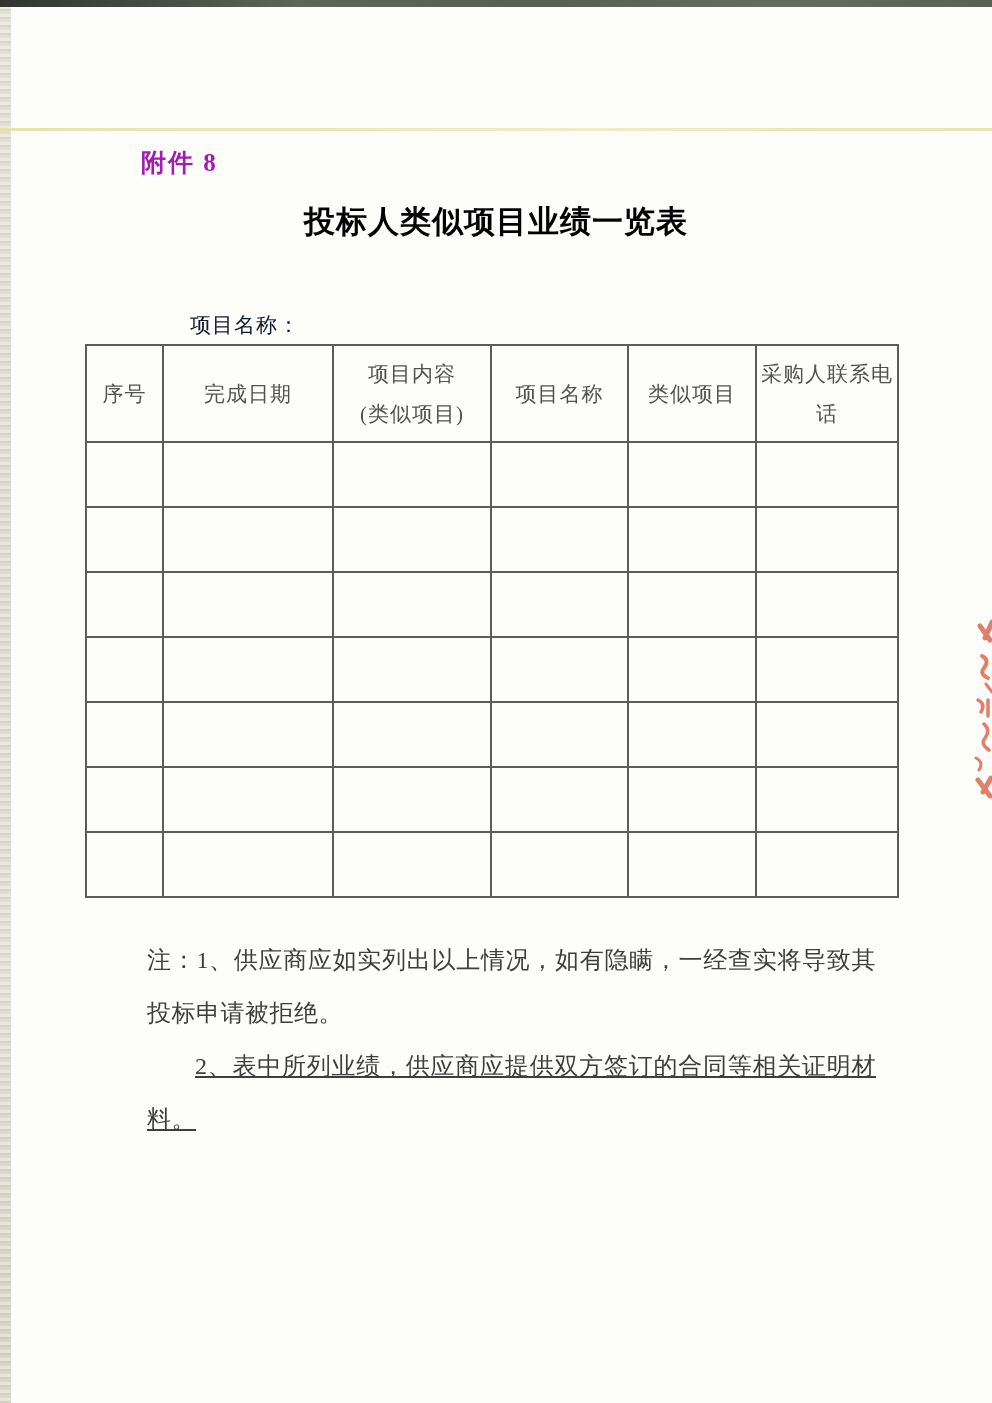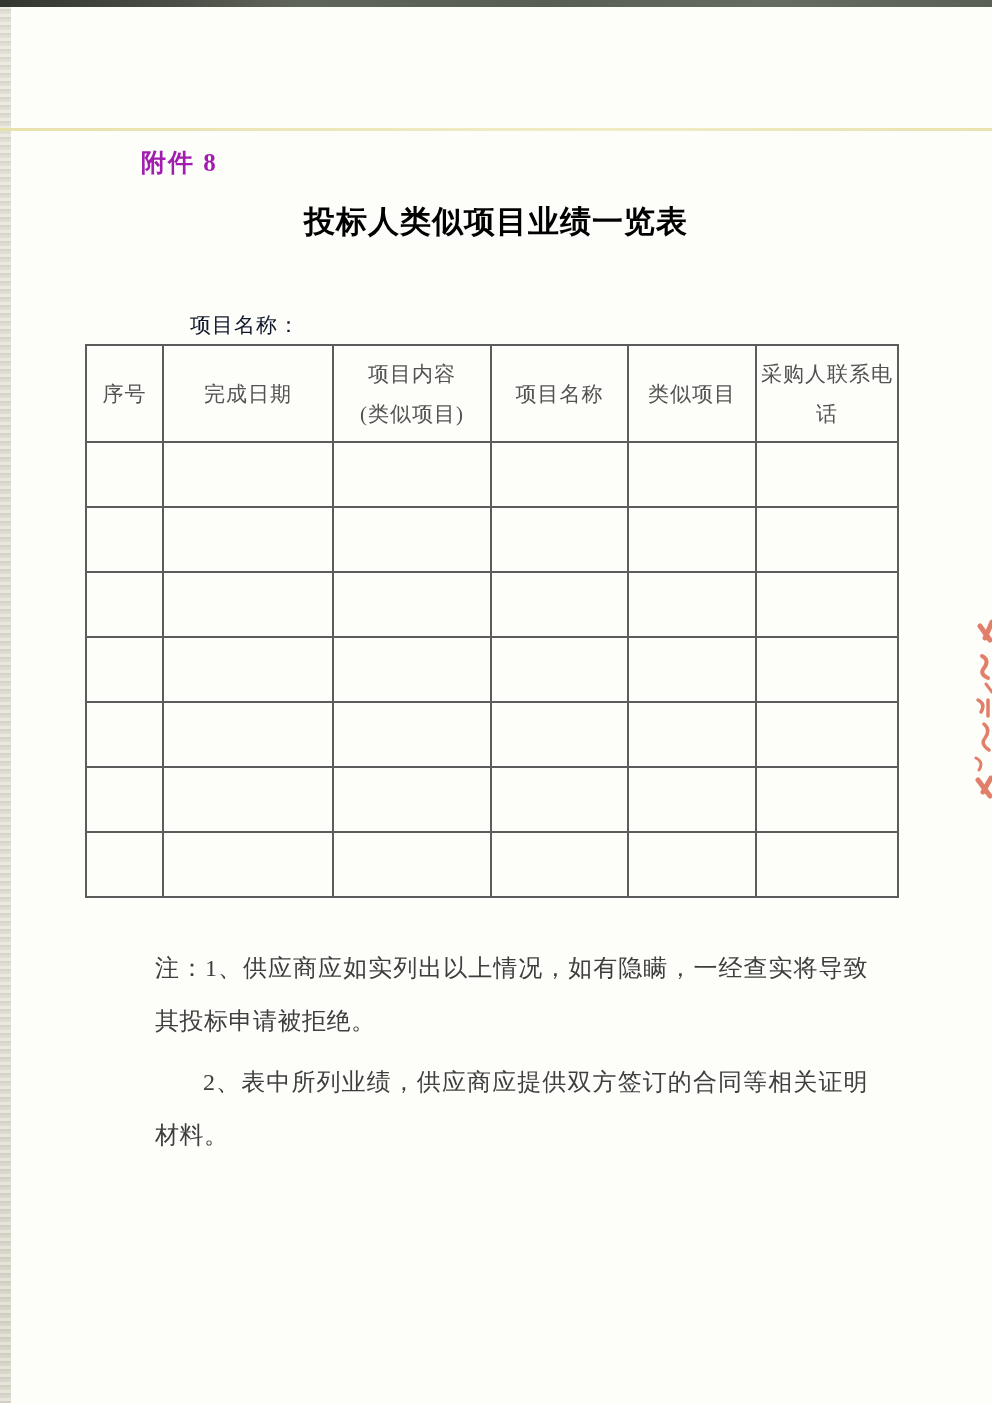--- a/index.html
+++ b/index.html
@@ -62,22 +62,22 @@
     text-align:center;vertical-align:middle;
     white-space:pre-line;line-height:40px;
     letter-spacing:1px;
   }
   .perf-table td{height:63px;}
   .notes{
     position:absolute;left:147px;top:934px;width:729px;
     font-size:24px;line-height:53px;color:#3e3e3e;
     text-align:justify;letter-spacing:.5px;
   }
-  .notes p{margin:8px;}
-  .notes p.indented{text-indent:2em;}
+  .notes p{margin:0;}
+  .notes p.indented{text-indent:2em;text-decoration:underline;}
   .seal{
     position:absolute;right:0;top:612px;width:26px;height:200px;
   }
   .seal svg{display:block;width:26px;height:200px;}
 </style>
 </head>
 <body>
 
 <div class="page">
 

